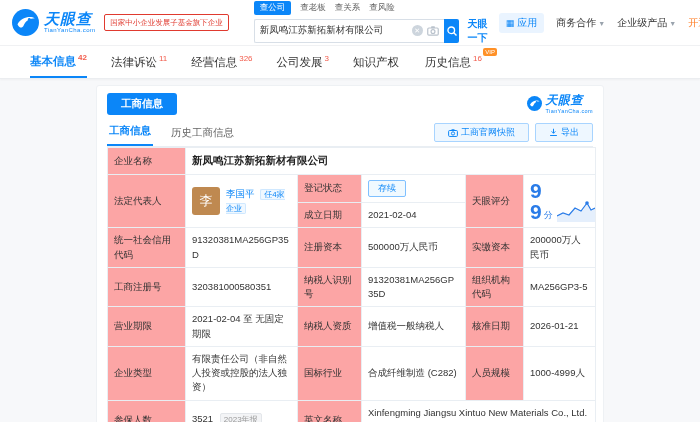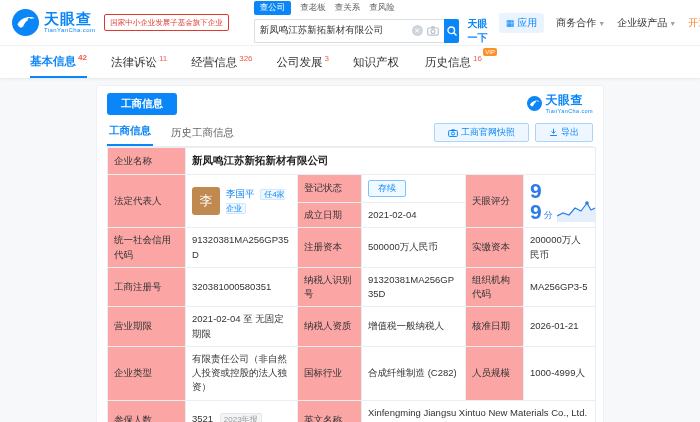--- a/index.html
+++ b/index.html
@@ -4,21 +4,21 @@
 <style>
   * { box-sizing: border-box; margin: 0; padding: 0; }
   html,body { width:700px; height:422px; overflow:hidden; background:#f7f8fa;
     font-family:"Liberation Sans","DejaVu Sans",sans-serif; }
 
   
   .header { height:46px; background:#fff; display:flex; align-items:center;
     padding:0 12px; gap:9px; border-bottom:1px solid #f0f1f3; }
   .logo { display:flex; align-items:center; gap:5px; }
   .logo-col { display:flex; flex-direction:column; line-height:1.1; }
-  .logo-name { color:#0b86f8; font-weight:bold; font-size:15px; letter-spacing:1px; }
+  .logo-name { color:#0b86f8; font-weight:bold; font-size:15px; letter-spacing:1px;font-style:italic; }
   .logo-sub { color:#0b86f8; font-size:6px; letter-spacing:.4px; }
   .slogan { border:1px solid #e03a2f; color:#e03a2f; font-size:7.5px; line-height:1.5;
     padding:2px 5px; border-radius:2px; text-align:center; white-space:nowrap; }
 
   .search-wrap { display:flex; flex-direction:column; margin-left:16px; }
   .search-tabs { display:flex; gap:9px; font-size:8.5px; color:#666; align-items:center; margin-bottom:2px; }
   .s-tab { cursor:pointer; }
   .s-tab.active { background:#0b86f8; color:#fff; padding:1px 6px; border-radius:2px; }
   .search-row { display:flex; align-items:center; }
   .search-box { display:flex; align-items:center; height:24px; border:1px solid #d8dfe7;

